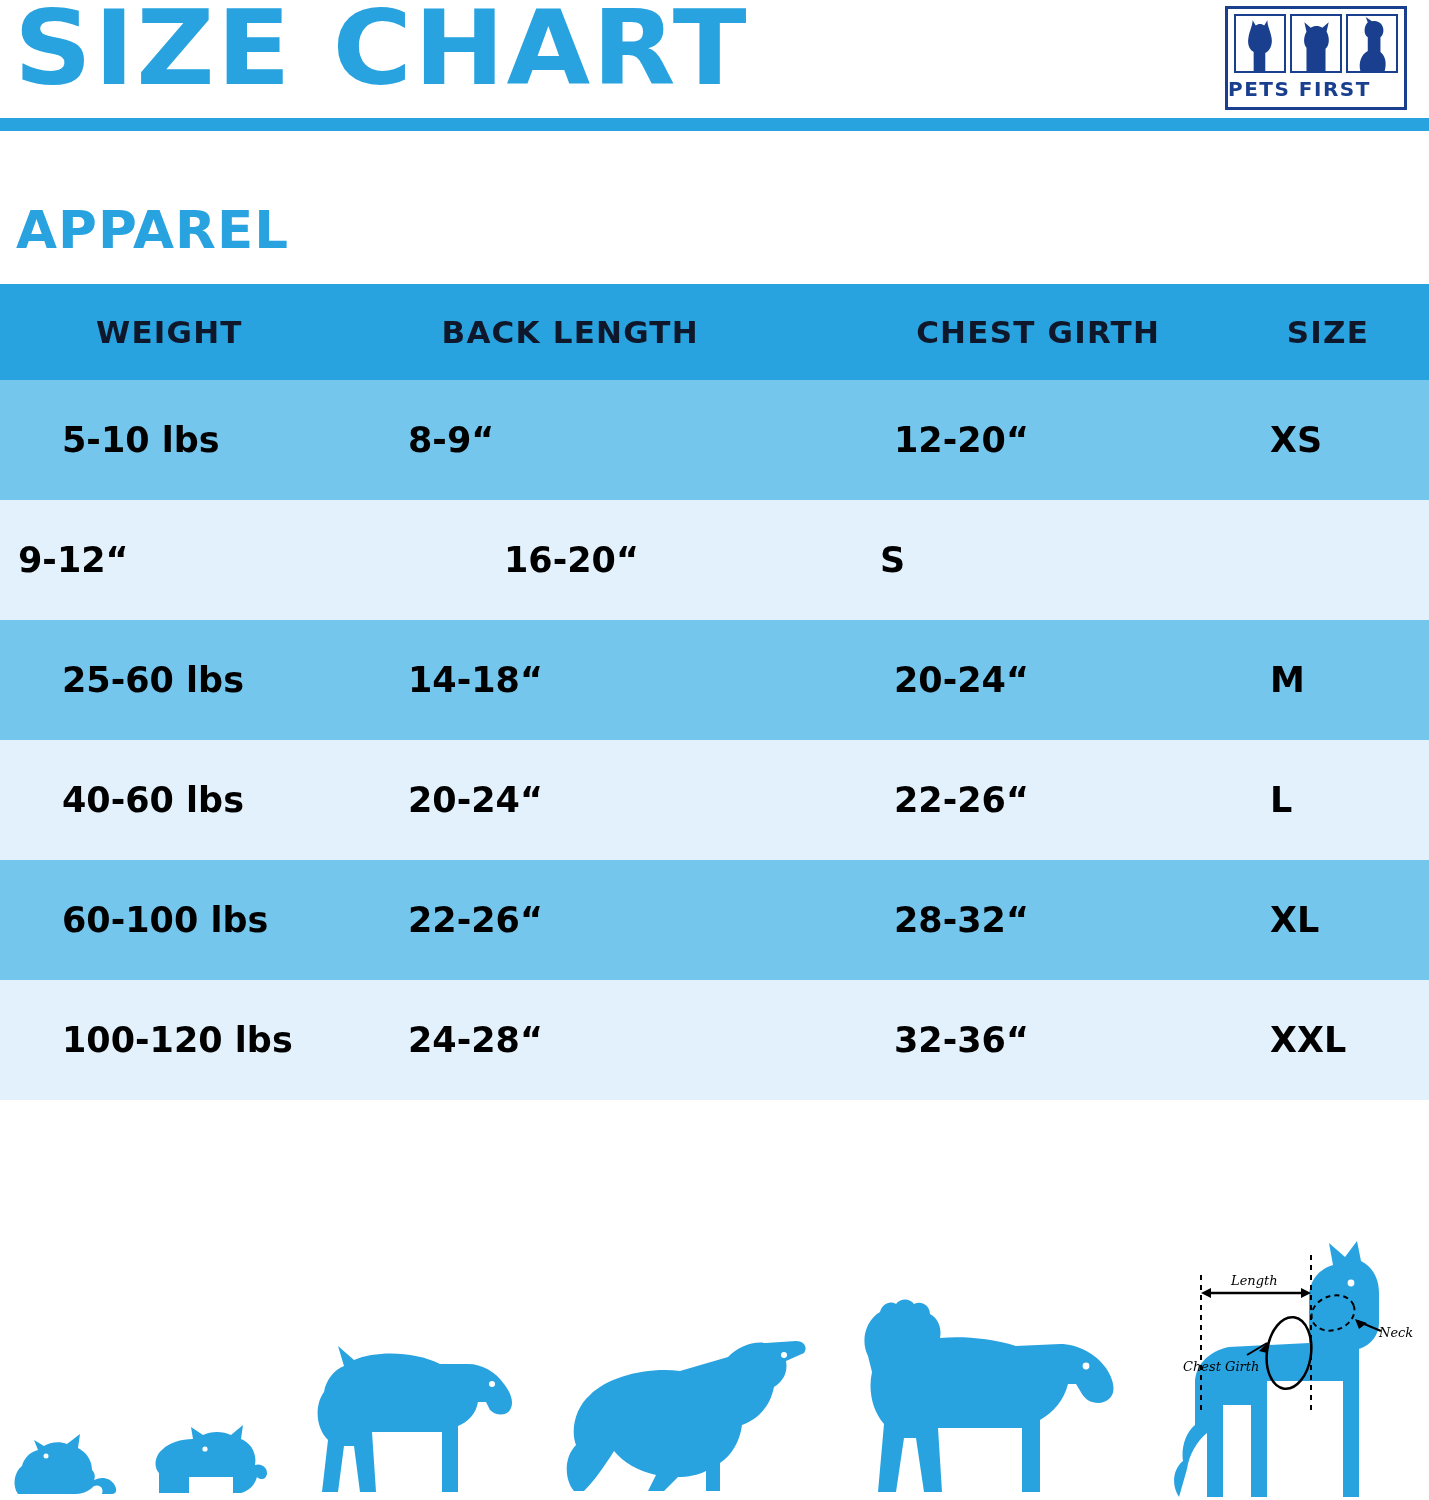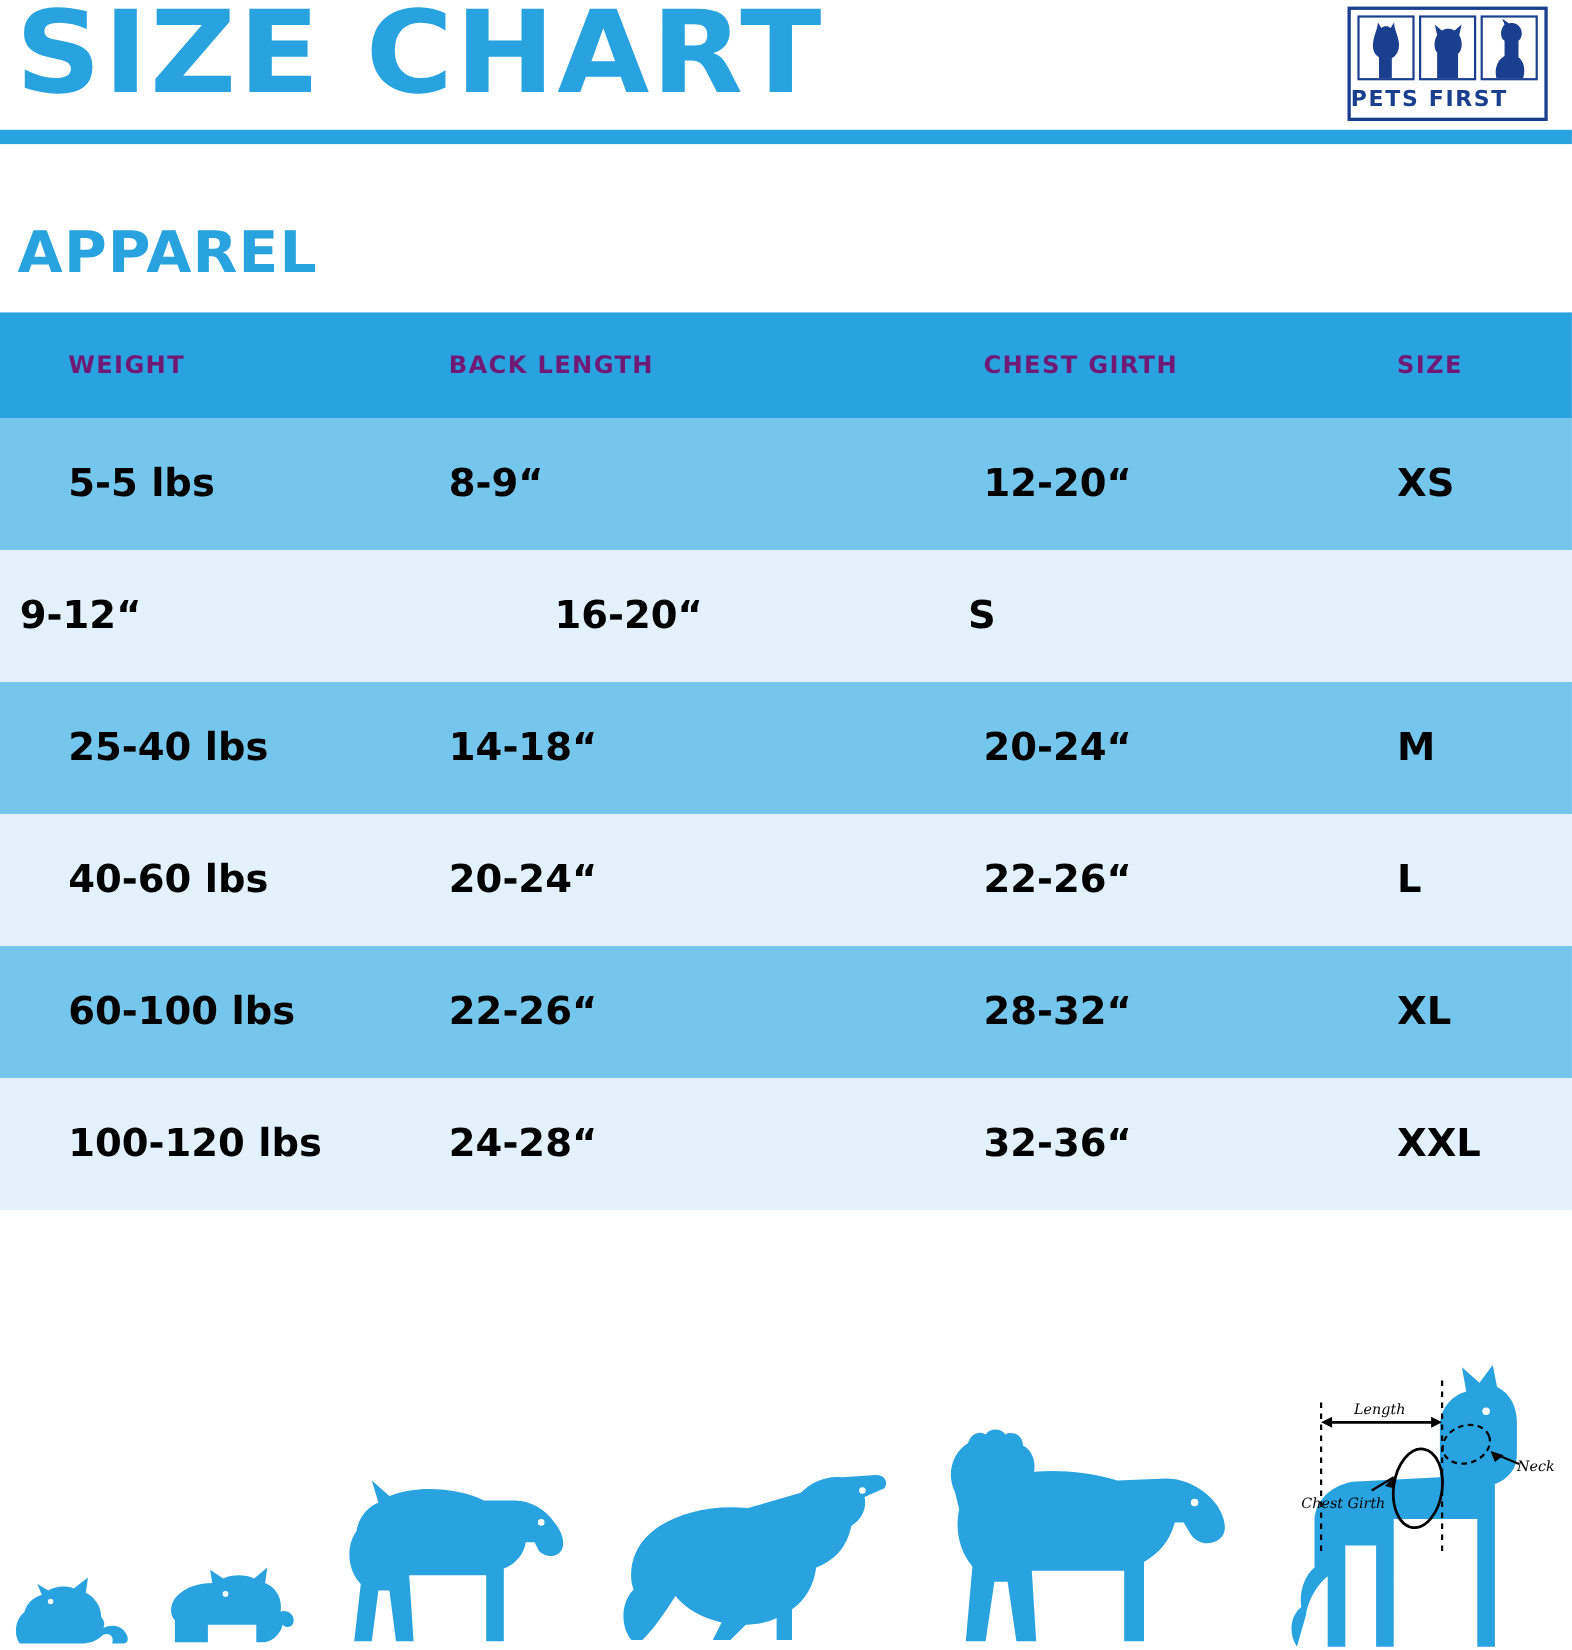--- a/index.html
+++ b/index.html
@@ -113,23 +113,24 @@
   }
   .row.dark  { background: #74c6ec; height: 120px; }
   .row.light { background: #e2f1fb; height: 120px; }
 
   .cell {
     font-family: "DejaVu Sans", sans-serif;
     font-weight: bold;
     box-sizing: border-box;
   }
   .row.head .cell {
-    color: #701a75;
-    font-size: 22px;
+    color: #0f172a;
+    font-size: 31px;
     letter-spacing: 1.2px;
+    margin-left: 34px;
   }
   .row.dark .cell, .row.light .cell {
     color: #000000;
     font-size: 35px;
   }
   .c-weight { width: 390px; padding-left: 62px; }
   .c-back   { width: 450px; padding-left: 18px; }
   .c-chest  { width: 430px; padding-left: 54px; }
   .c-size   { width: 159px; padding-left: 0; text-align: left; }
   .row.head .c-size { padding-left: 0; }
@@ -191,34 +192,34 @@
 <div class="table">
 
   <div class="row head">
     <div class="cell c-weight">WEIGHT</div>
     <div class="cell c-back">BACK LENGTH</div>
     <div class="cell c-chest">CHEST GIRTH</div>
     <div class="cell c-size">SIZE</div>
   </div>
 
   <div class="row dark">
-    <div class="cell c-weight">5-5 lbs</div>
+    <div class="cell c-weight">5-10 lbs</div>
     <div class="cell c-back">8-9“</div>
     <div class="cell c-chest">12-20“</div>
     <div class="cell c-size">XS</div>
   </div>
 
   <div class="row light">
     <div class="cell c-back">9-12“</div>
     <div class="cell c-chest">16-20“</div>
     <div class="cell c-size">S</div>
   </div>
 
   <div class="row dark">
-    <div class="cell c-weight">25-40 lbs</div>
+    <div class="cell c-weight">25-60 lbs</div>
     <div class="cell c-back">14-18“</div>
     <div class="cell c-chest">20-24“</div>
     <div class="cell c-size">M</div>
   </div>
 
   <div class="row light">
     <div class="cell c-weight">40-60 lbs</div>
     <div class="cell c-back">20-24“</div>
     <div class="cell c-chest">22-26“</div>
     <div class="cell c-size">L</div>

